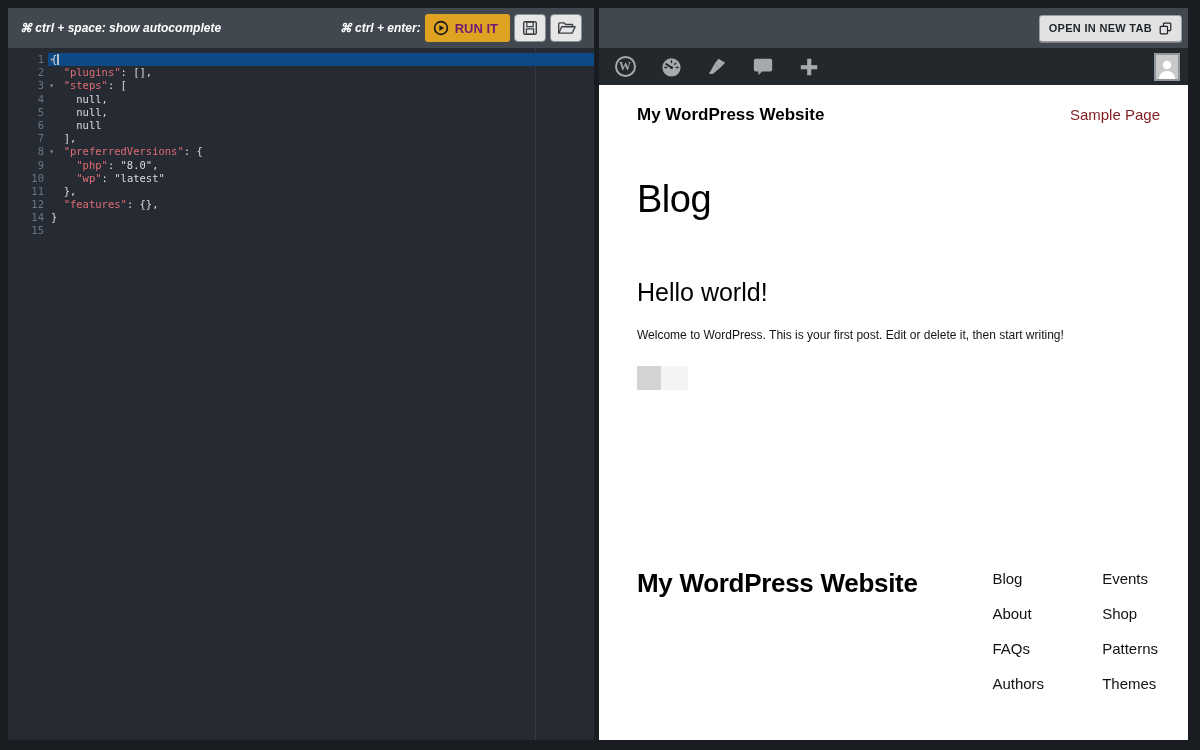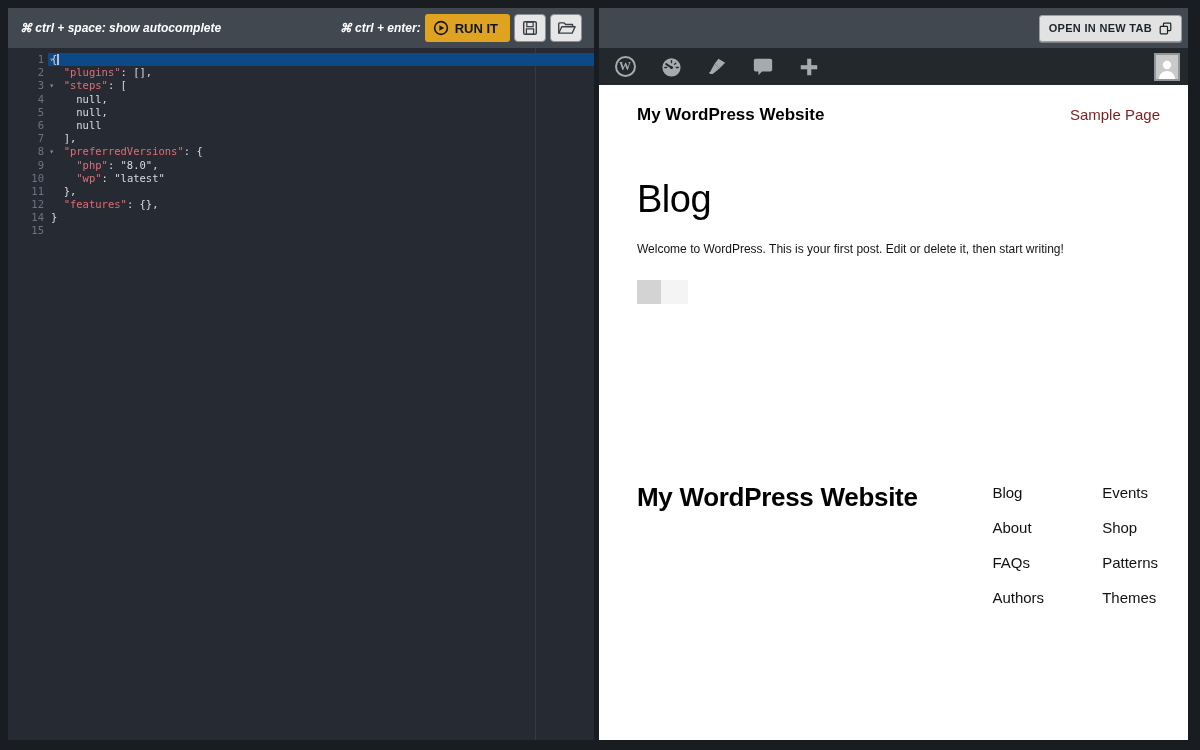--- a/index.html
+++ b/index.html
@@ -8,21 +8,21 @@
 
   
   .left-pane { position:absolute; left:8px; top:8px; width:586px; height:732px;
                display:flex; flex-direction:column; }
   .editor-toolbar { height:40px; background:#41484f; display:flex; align-items:center;
                     justify-content:space-between; padding:0 12px; flex:0 0 auto; }
   .hint { color:#ffffff; font-size:12px; font-weight:bold; font-style:italic; white-space:nowrap; }
   .toolbar-right { display:flex; align-items:center; gap:4px; }
   .run-btn { background:#dfa321; border:none; border-radius:3px; height:28px; padding:0 12px 0 8px;
              display:flex; align-items:center; gap:6px; font-weight:bold; font-size:13px;
-             color:#0f172a; cursor:pointer; font-family:"Liberation Sans", sans-serif; }
+             color:#701a75; cursor:pointer; font-family:"Liberation Sans", sans-serif; }
   .icon-btn { width:32px; height:28px; background:#e6e6e6; border:1px solid #8d9196;
               border-radius:4px; display:flex; align-items:center; justify-content:center; cursor:pointer; }
 
   .code-editor { flex:1 1 auto; background:#262b33; position:relative; overflow:hidden;
                  font-family:"DejaVu Sans Mono", monospace; font-size:10.5px; padding-top:5px; }
   .ruler { position:absolute; left:527px; top:0; bottom:0; width:1px; background:#333a45; }
   .code-line { display:flex; height:13.2px; line-height:13.2px; position:relative; }
   .gutter { flex:0 0 40px; color:#6b7483; text-align:right; padding-right:4px; position:relative;
             font-size:10.5px; user-select:none; }
   .gutter .num { display:inline-block; min-width:22px; }
@@ -232,20 +232,21 @@
   <div class="site">
     <div class="site-header">
       <span class="site-title">My WordPress Website</span>
       <span class="site-nav">
         <a>Sample Page</a>
       </span>
     </div>
 
     <div class="page-heading">Blog</div>
 
+    <div class="post-title">Hello world!</div>
     <div class="post-excerpt">Welcome to WordPress. This is your first post. Edit or delete it, then start writing!</div>
 
     <div class="placeholder-row">
       <div class="ph-box1"></div>
       <div class="ph-box2"></div>
     </div>
 
     <div class="site-footer">
       <div class="footer-title">My WordPress Website</div>
       <div class="footer-cols" id="footer-links">

